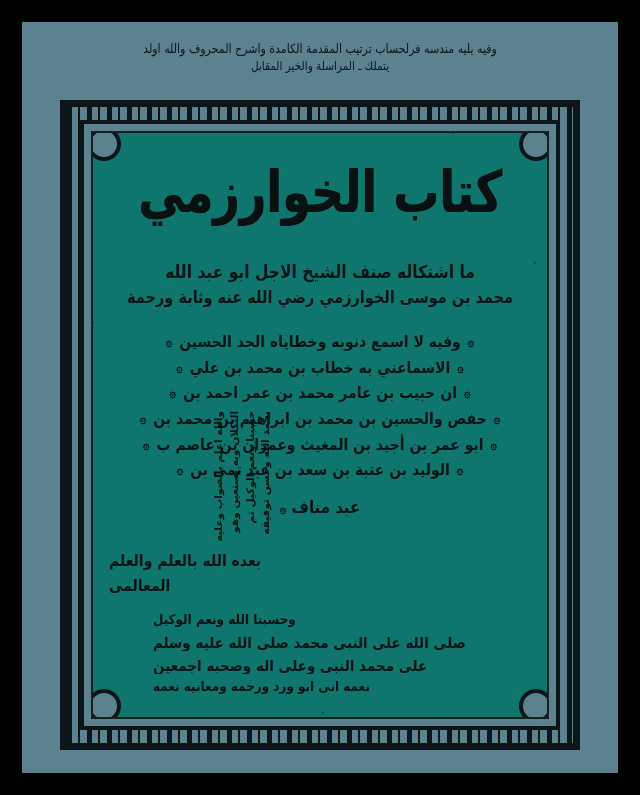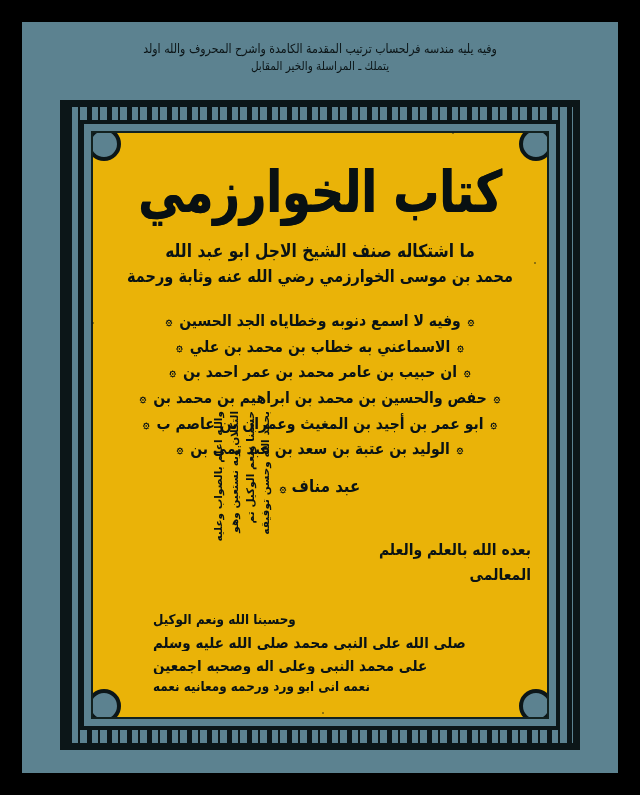--- a/index.html
+++ b/index.html
@@ -79,21 +79,21 @@
     background: #5c8290;
   }
   #frame-inner {
     position: absolute;
     left: 7px;
     top: 7px;
     right: 7px;
     bottom: 7px;
     border: 2px solid #12211f;
     box-sizing: border-box;
-    background: #eab308;
+    background: #0f766e;
     overflow: hidden;
   }
 
   
   .corner {
     position: absolute;
     width: 26px;
     height: 26px;
     border: 4px solid #0c1618;
     border-radius: 50%;
@@ -121,21 +121,21 @@
     letter-spacing: -1px;
     margin-top: 22px;
     margin-bottom: 6px;
     transform: scaleY(1.25);
     color: #081012;
     text-shadow: 0.6px 0 0 #081012;
   }
 
   .subtitle-block {
     text-align: center;
-    margin-top: 19px;
+    margin-top: 40px;
     line-height: 1.7;
   }
   .subtitle-block .ln {
     display: block;
     font-size: 17px;
     font-weight: bold;
     transform: scaleY(1.15);
     color: #0a1315;
   }
   .subtitle-block .ln.s2 { font-size: 15.5px; }
@@ -168,22 +168,22 @@
 
   #single-name {
     text-align: center;
     margin-top: 16px;
     font-size: 15px;
     font-weight: bold;
     transform: scaleY(1.12);
   }
 
   #closing-lines {
-    text-align: right;
-    margin-top: 42px;
+    text-align: left;
+    margin-top: 32px;
     line-height: 1.8;
   }
   #closing-lines .ln {
     display: block;
     font-size: 14px;
     font-weight: bold;
     transform: scaleY(1.12);
   }
 
   

